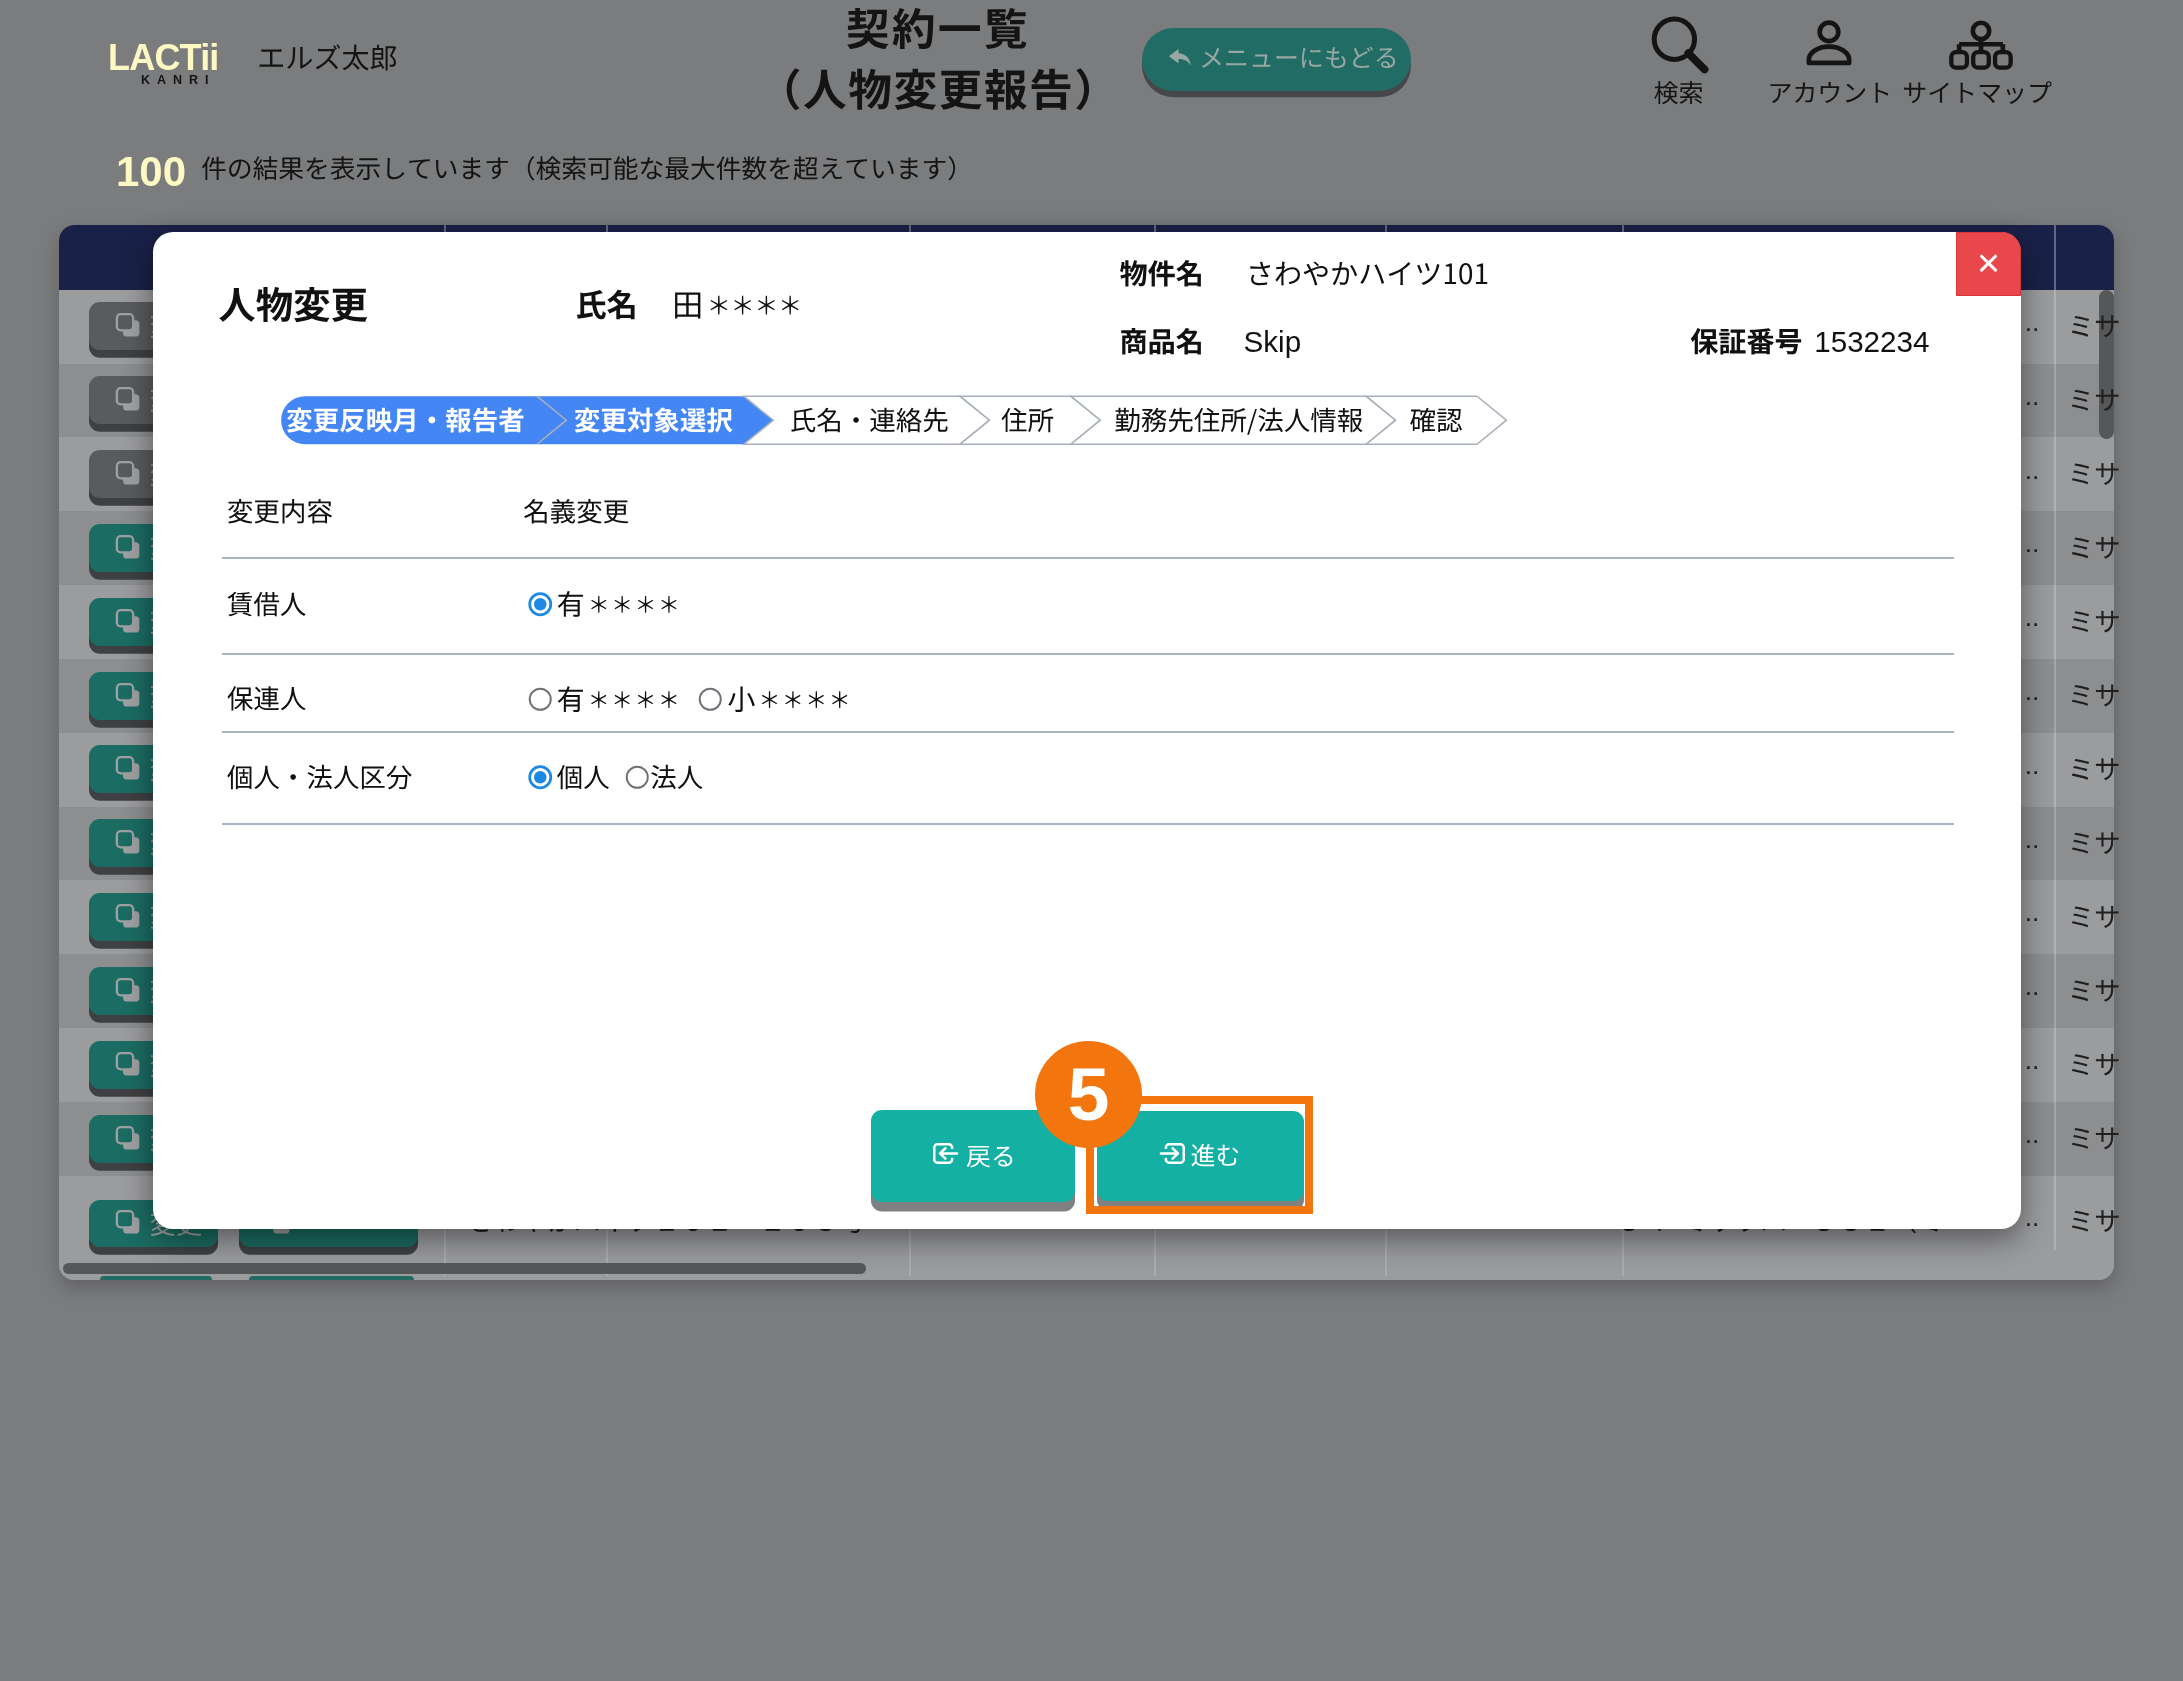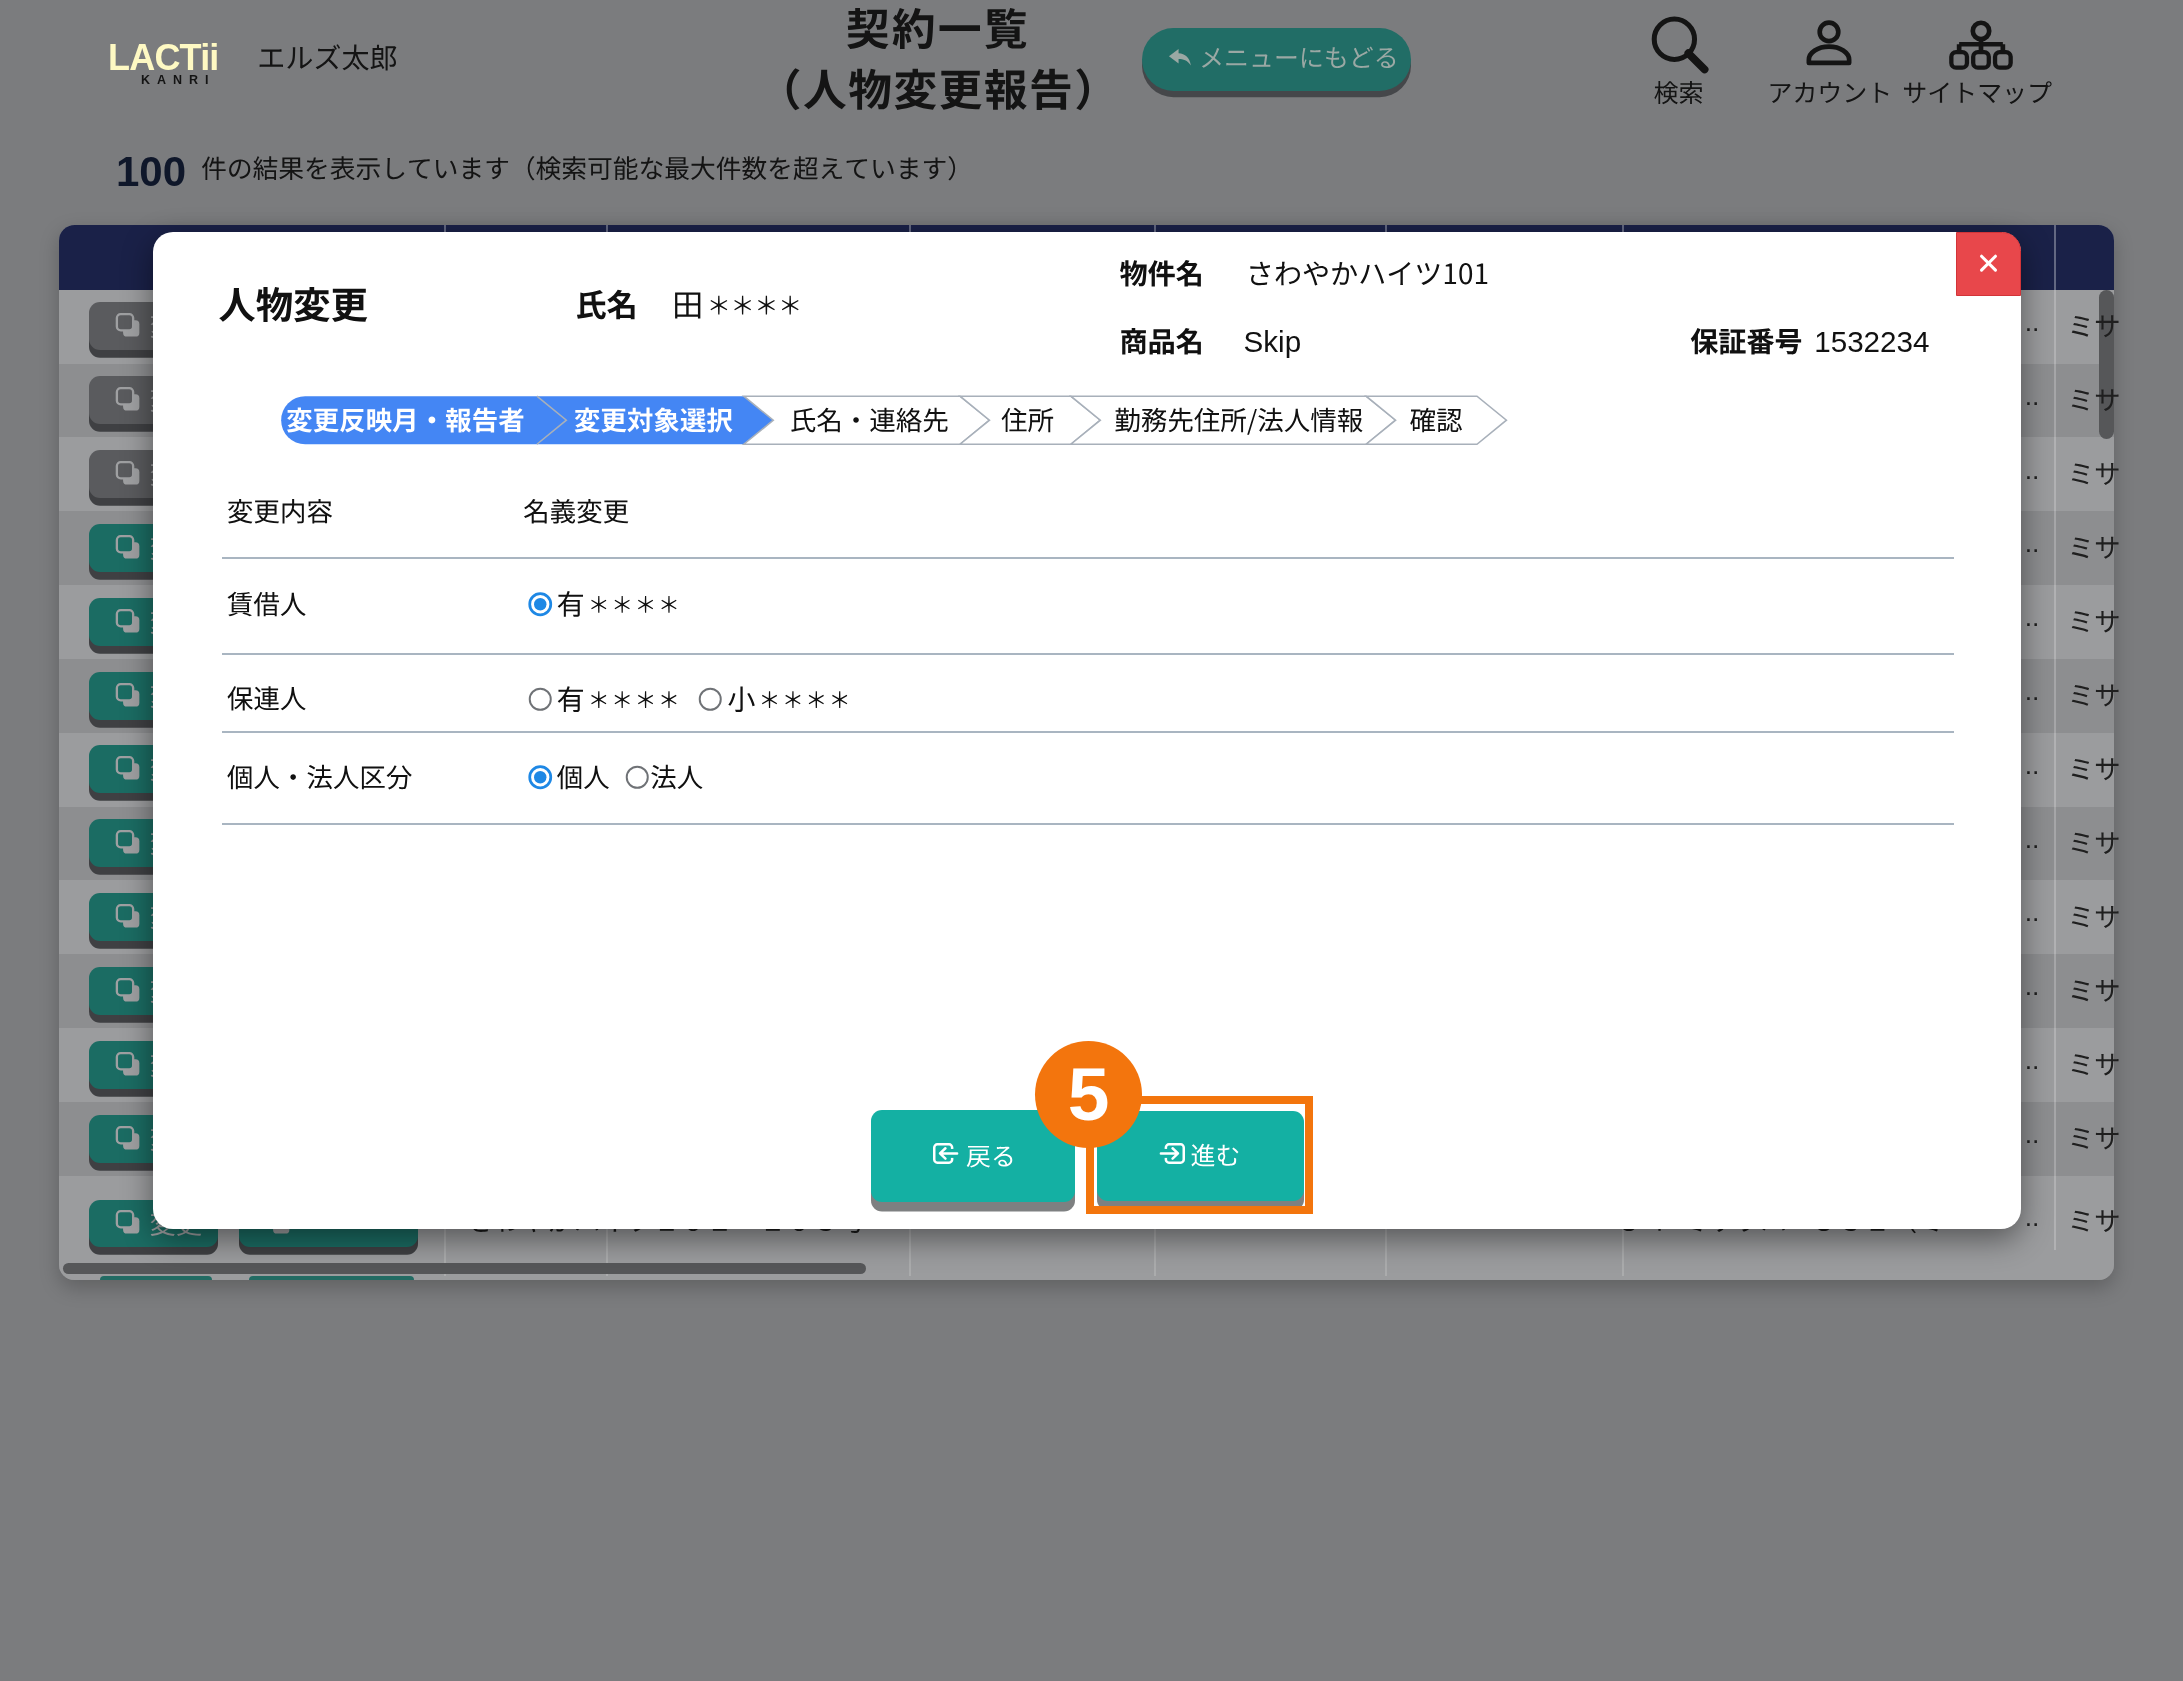--- a/index.html
+++ b/index.html
@@ -3,21 +3,21 @@
 * { margin:0; padding:0; box-sizing:border-box; }
 body { width:2183px; height:1681px; background:#7b7c7e; font-family:"Liberation Sans",sans-serif; position:relative; overflow:hidden; }
 .abs { position:absolute; }
 .row { position:absolute; left:0; width:100%; }
 .cbtn { position:absolute; border-radius:11px; box-shadow:0 7.8px 0 #3f4043; display:flex; align-items:center; overflow:hidden; }
 </style></head>
 <body>
 
 <div class="abs" style="left:108px;top:37px;font-weight:bold;font-size:36px;letter-spacing:-0.8px;color:#fef9c3">LACTii</div>
 <div class="abs" style="left:141px;top:73px;font-weight:bold;font-size:12.5px;letter-spacing:7px;color:#141414">KANRI</div>
-<div class="abs" style="left:116px;top:148px;font-weight:bold;font-size:42px;color:#0f172a">100</div>
+<div class="abs" style="left:116px;top:148px;font-weight:bold;font-size:42px;color:#fef9c3">100</div>
 
 <div class="abs" style="left:1142px;top:28px;width:269px;height:63px;border-radius:32px;background:#216d66;box-shadow:0 6.2px 0 #45474a"></div>
 <svg class="abs" style="left:1168px;top:49px" width="25" height="20" viewBox="0 0 32 26">
     <path d="M1 9.5 L13.5 0 V5.5 C22 6 28 11 29.5 21.5 C25 14.5 19.5 13 13.5 13 V19 Z" fill="#9aa8a4"></path>
   </svg>
 
 <svg class="abs" style="left:1651px;top:15.6px" width="70" height="62" viewBox="0 0 90 80">
 <circle cx="30" cy="30" r="26" fill="none" stroke="#141414" stroke-width="6.5"></circle>
 <line x1="48" y1="48" x2="69" y2="69" stroke="#141414" stroke-width="10" stroke-linecap="round"></line>
   </svg>

